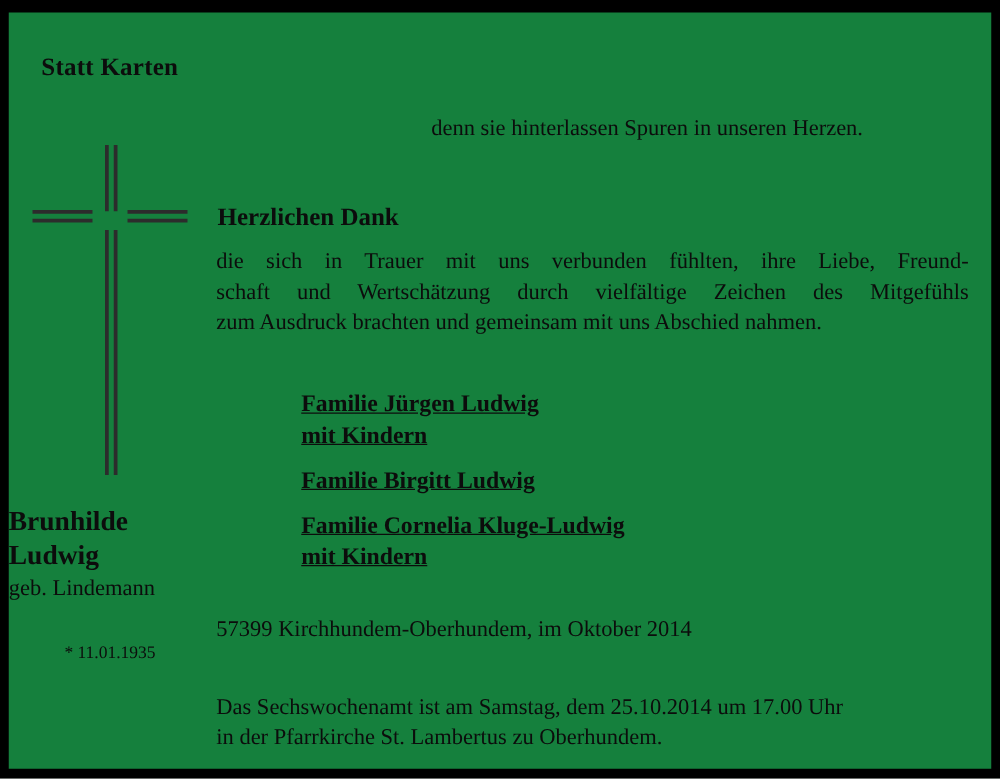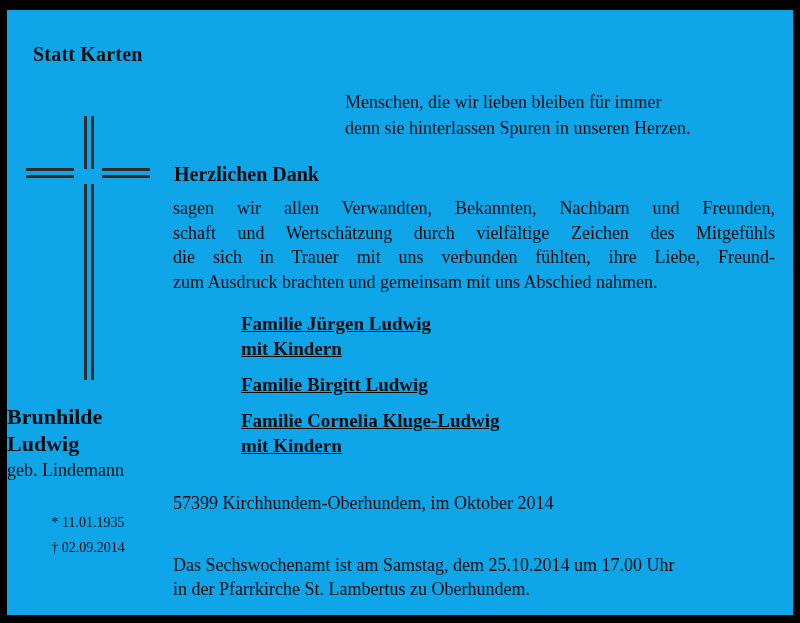--- a/index.html
+++ b/index.html
@@ -15,21 +15,21 @@
     box-sizing: border-box;
     overflow: hidden;
     font-family: "Liberation Serif", "DejaVu Serif", serif;
   }
   .inner {
     position: absolute;
     left: 7px;
     top: 10px;
     right: 7px;
     bottom: 8px;
-    background: #0ea5e9;
+    background: #15803d;
   }
 
   
   .statt-karten {
     position: absolute;
     left: 26px;
     top: 33px;
     font-size: 20px;
     font-weight: bold;
     letter-spacing: 0.2px;
@@ -204,30 +204,28 @@
       <div class="vline v-up-b"></div>
       <div class="vline v-dn-a"></div>
       <div class="vline v-dn-b"></div>
       <div class="hline h-l-a"></div>
       <div class="hline h-l-b"></div>
       <div class="hline h-r-a"></div>
       <div class="hline h-r-b"></div>
     </div>
 
     <div class="verse">
-      <div>Menschen, die wir lieben bleiben für immer</div>
       <div>denn sie hinterlassen Spuren in unseren Herzen.</div>
     </div>
 
     <div class="dank-heading">Herzlichen Dank</div>
 
     <div class="body-text">
-      <div>sagen wir allen Verwandten, Bekannten, Nachbarn und Freunden,</div>
+      <div>die sich in Trauer mit uns verbunden fühlten, ihre Liebe, Freund-</div>
       <div>schaft und Wertschätzung durch vielfältige Zeichen des Mitgefühls</div>
-      <div>die sich in Trauer mit uns verbunden fühlten, ihre Liebe, Freund-</div>
       <div class="lastline">zum Ausdruck brachten und gemeinsam mit uns Abschied nahmen.</div>
     </div>
 
     <div class="families">
       <div class="family-group">
         <div class="family-line">Familie Jürgen Ludwig</div>
         <div class="family-line">mit Kindern</div>
       </div>
       <div class="family-group">
         <div class="family-line">Familie Birgitt Ludwig</div>
@@ -239,21 +237,20 @@
     </div>
 
     <div class="name-block">
       <div class="name-line">Brunhilde</div>
       <div class="name-line">Ludwig</div>
       <div class="name-born">geb. Lindemann</div>
     </div>
 
     <div class="dates">
       <div class="date-line">* 11.01.1935</div>
-      <div class="date-line">† 02.09.2014</div>
     </div>
 
     <div class="place-line">57399 Kirchhundem-Oberhundem, im Oktober 2014</div>
 
     <div class="service">
       <div>Das Sechswochenamt ist am Samstag, dem 25.10.2014 um 17.00 Uhr</div>
       <div>in der Pfarrkirche St. Lambertus zu Oberhundem.</div>
     </div>
 
   </div>

